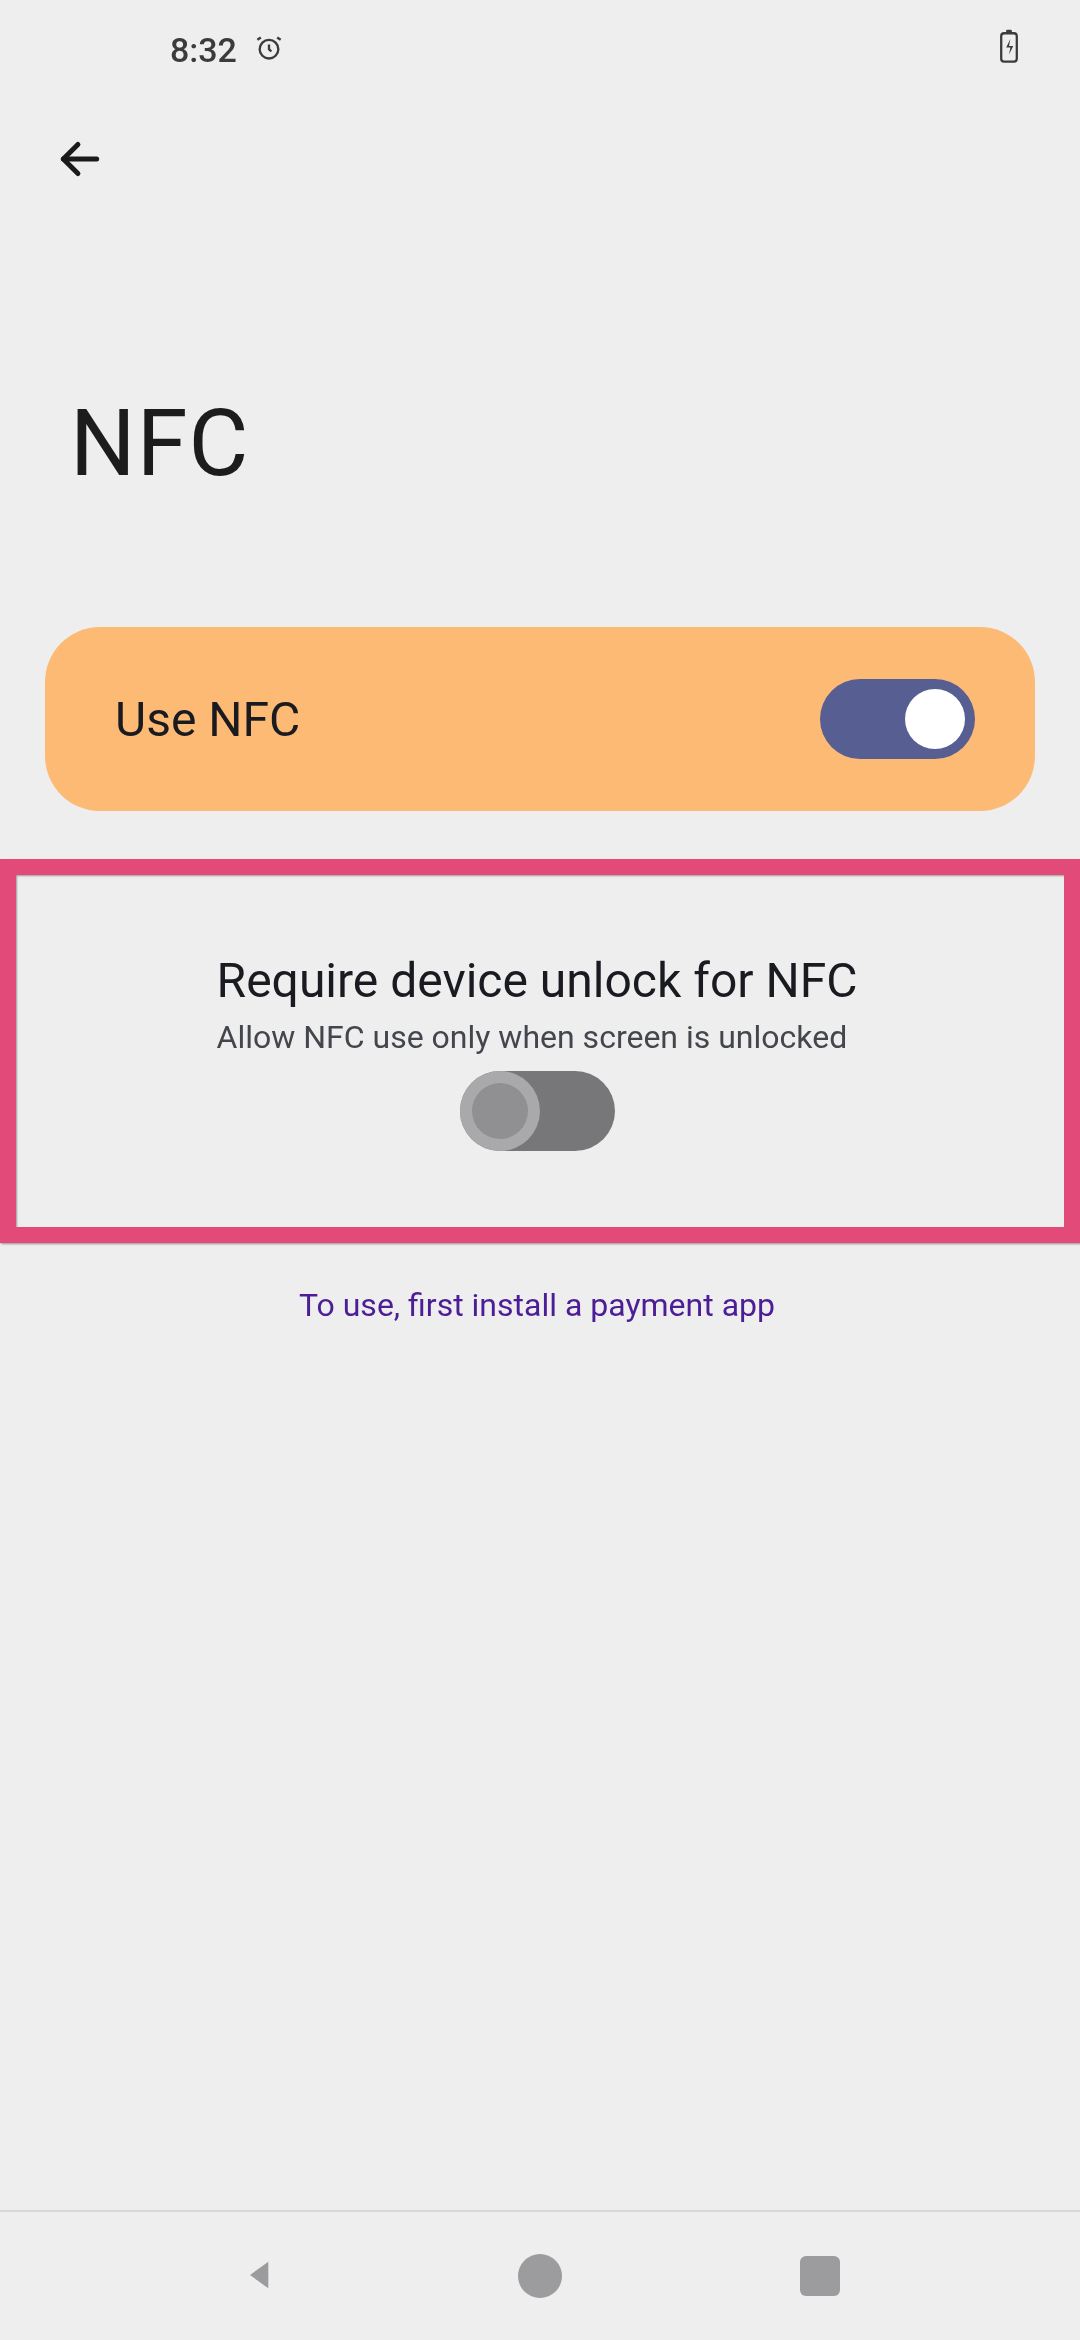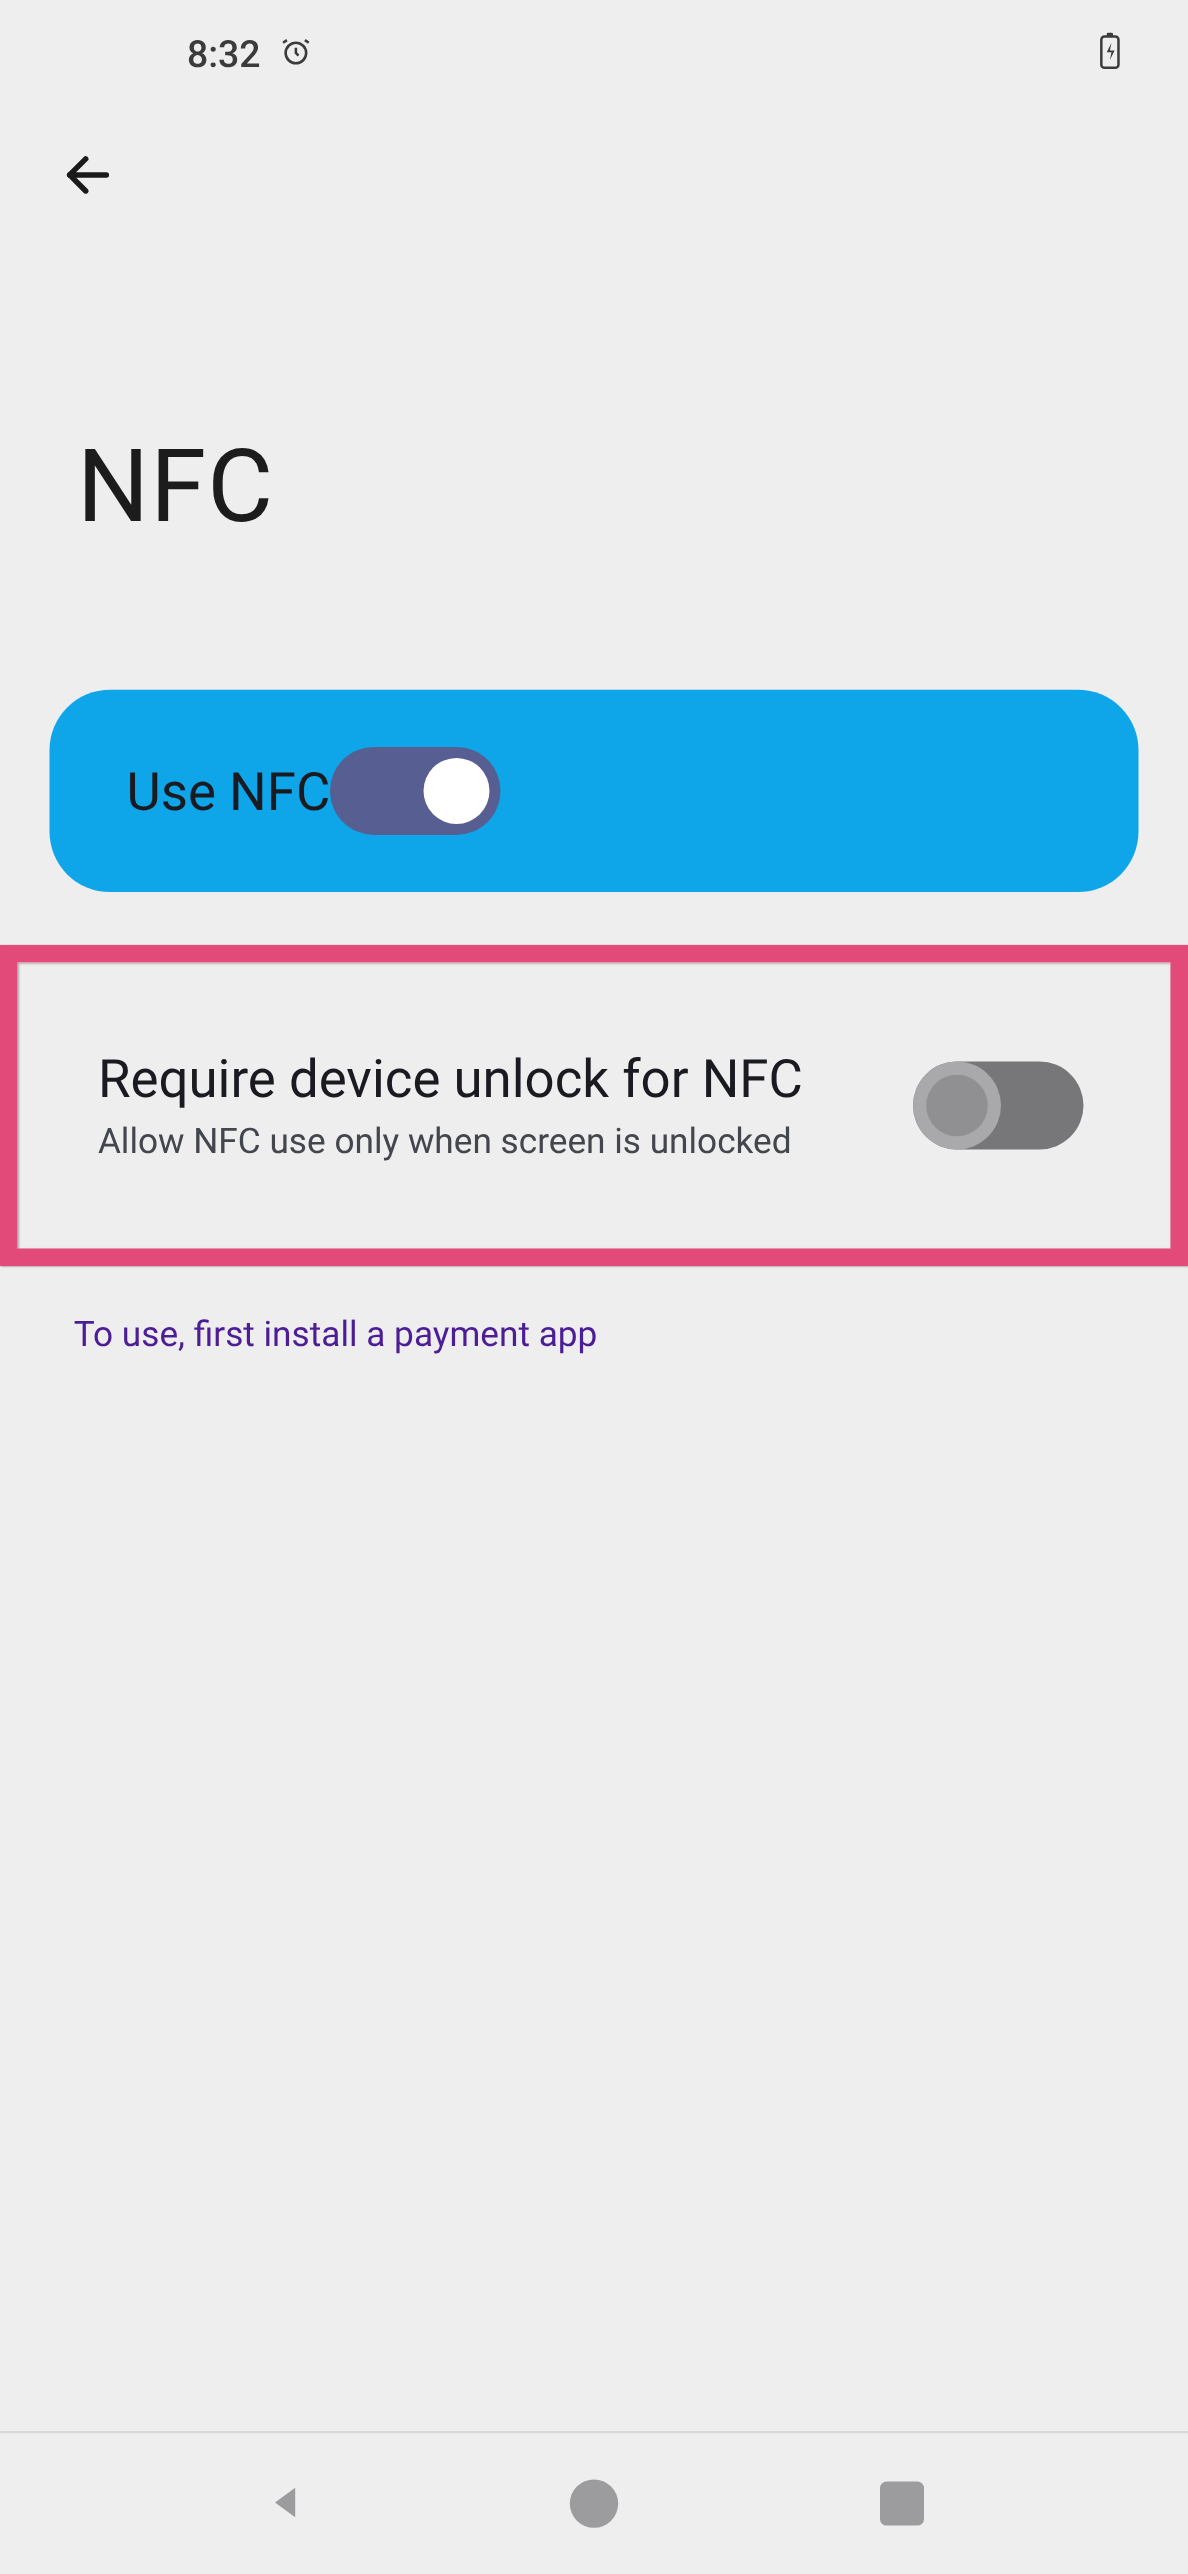--- a/index.html
+++ b/index.html
@@ -44,26 +44,26 @@
     font-weight: 400;
     color: #1c1c1c;
     padding: 170px 70px 130px 70px;
     letter-spacing: 1px;
   }
 
   
   .settings-list { padding: 0 45px; }
 
   .setting-card {
-    background: #0ea5e9;
+    background: #fdba74;
     border-radius: 55px;
     padding: 52px 60px 52px 70px;
     display: flex;
     align-items: center;
-    justify-content: flex-start;
+    justify-content: space-between;
     margin-bottom: 48px;
   }
   .setting-card .label {
     font-size: 48px;
     color: #1a1b20;
   }
 
   
   .toggle {
     width: 155px; height: 80px;
@@ -89,20 +89,21 @@
     background: #909092;
   }
 
   
   .setting-row {
     padding: 42px 28px 42px 22px;
     display: flex;
     align-items: center;
     justify-content: space-between;
     gap: 12px;
+    flex-direction: column;
   }
   .setting-row .texts { flex: 1; }
   .setting-row .title {
     font-size: 48px;
     color: #1a1b20;
     line-height: 1.25;
     margin-bottom: 6px;
   }
   .setting-row .subtitle {
     font-size: 32px;

